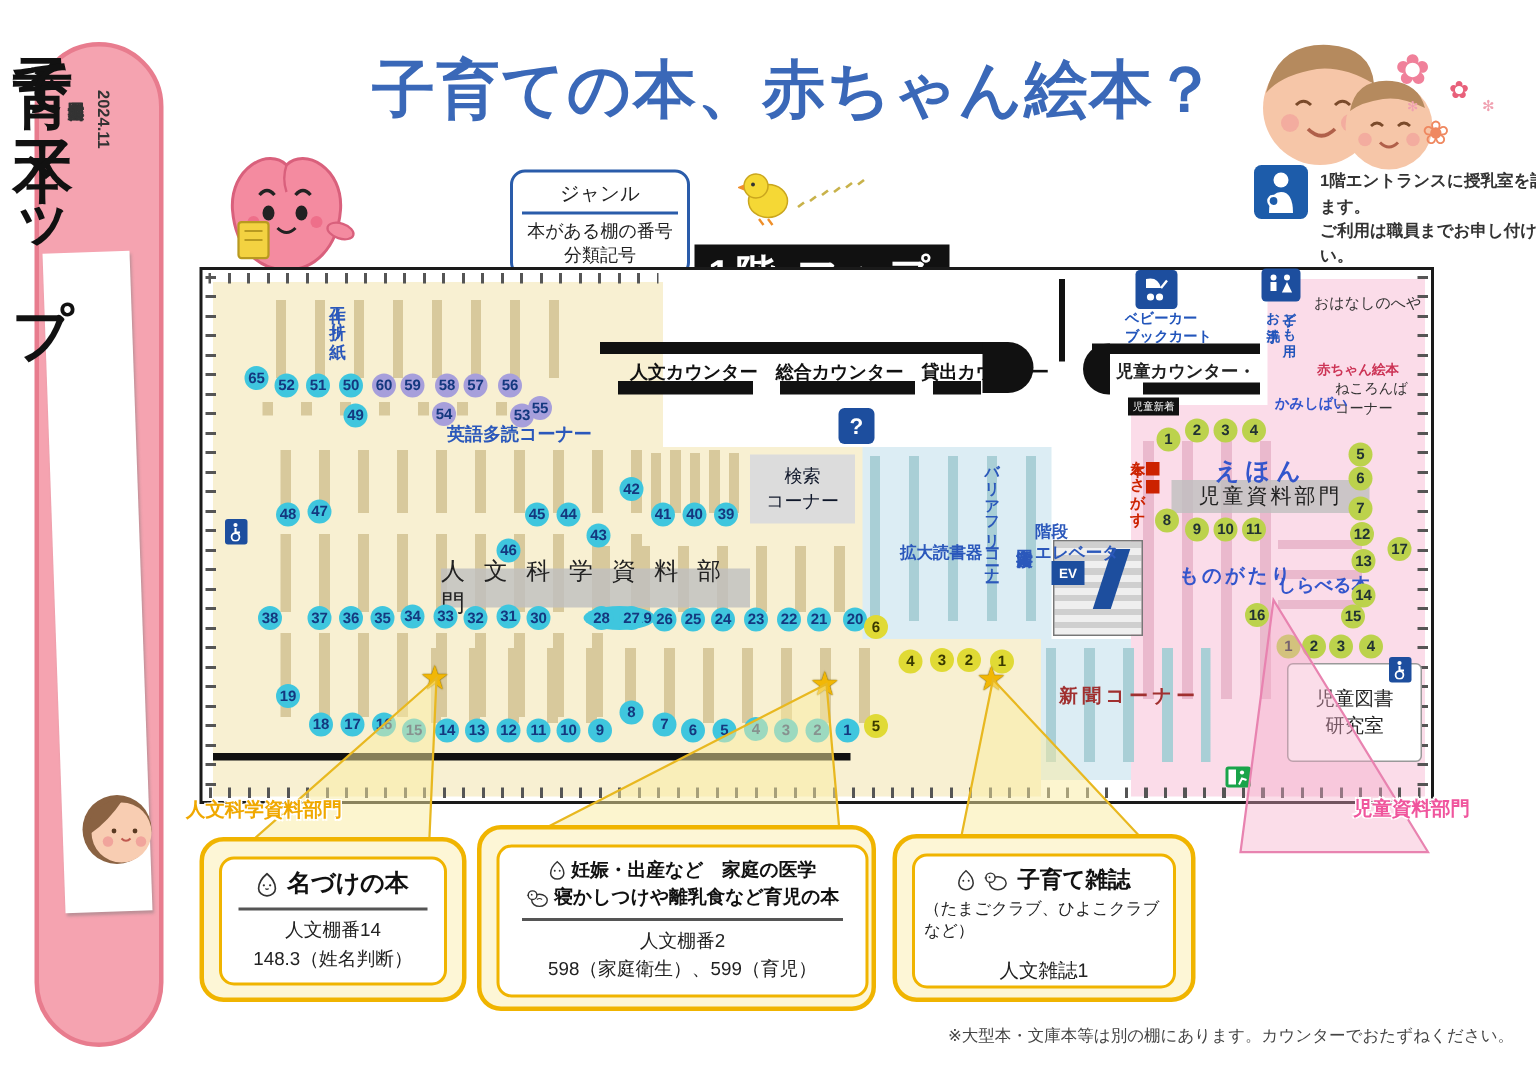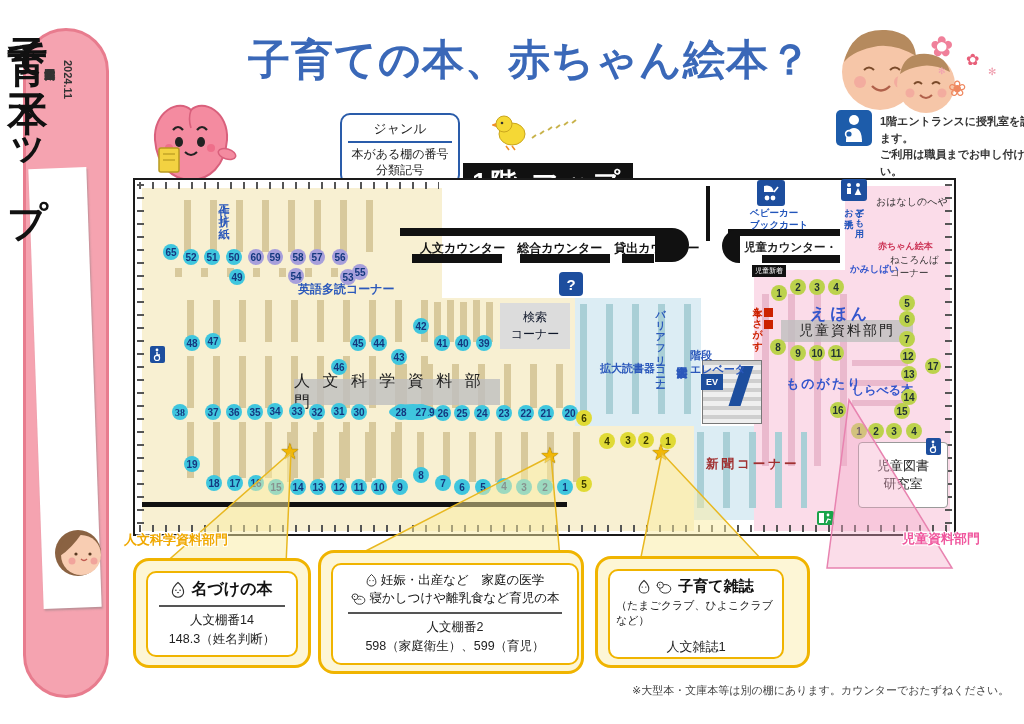--- a/index.html
+++ b/index.html
@@ -79,21 +79,21 @@
 
   
   .co-outer{border-radius:16px;z-index:60;}
   .co-yellow{background:#fdf6d6;border:3px solid #f0b400;}
   .co-pink{background:#fbdce8;border:3px solid #ef9ebd;}
   .co-inner{position:absolute;background:#fff;border-radius:10px;padding:6px 6px 4px 6px;
             display:flex;flex-direction:column;align-items:center;}
   .co-inner.yb{border:2px solid #f0b400;}
   .co-inner.pb{border:2px solid #ef9ebd;}
   .co-title{font-size:16px;font-weight:bold;color:#111;display:flex;align-items:center;gap:6px;}
-  .co-h2{font-size:12.5px;font-weight:normal;color:#111;display:flex;align-items:center;gap:4px;line-height:1.45;}
+  .co-h2{font-size:12.5px;font-weight:bold;color:#111;display:flex;align-items:center;gap:4px;line-height:1.45;}
   .co-sub{font-size:11px;color:#222;margin-top:2px;}
   .co-div{width:92%;height:1.5px;background:#555;margin:5px 0 4px 0;}
   .co-body{font-size:12.5px;color:#222;text-align:center;line-height:1.55;}
 
   .footer{font-size:11px;color:#444;}
   .gold-label{color:#f0a800;font-weight:bold;font-size:13px;
               text-shadow:1px 1px 0 #fff,-1px 1px 0 #fff,1px -1px 0 #fff,-1px -1px 0 #fff;}
   .pink-label{color:#f0559d;font-weight:bold;font-size:13px;
               text-shadow:1px 1px 0 #fff,-1px 1px 0 #fff,1px -1px 0 #fff,-1px -1px 0 #fff;}
   .flower{position:absolute;z-index:5;}
@@ -343,21 +343,21 @@
       <div class="badge c" style="left: 184px; top: 335px;">48</div>
       <div class="badge c" style="left: 205px; top: 333px;">47</div>
       <div class="badge c" style="left: 331px; top: 318px; margin-top: 41px;">46</div>
       <div class="badge c" style="left: 350px; top: 335px;">45</div>
       <div class="badge c" style="left: 371px; top: 335px;">44</div>
       <div class="badge c" style="left: 391px; top: 349px;">43</div>
       <div class="badge c" style="left: 413px; top: 318px;">42</div>
       <div class="badge c" style="left: 434px; top: 335px;">41</div>
       <div class="badge c" style="left: 455px; top: 335px;">40</div>
       <div class="badge c" style="left: 476px; top: 335px;">39</div>
-      <div class="badge c" style="left: 172px; top: 404px; font-family: Liberation Serif, serif;">38</div>
+      <div class="badge c" style="left: 172px; top: 404px;">38</div>
       <div class="badge c" style="left: 205px; top: 404px;">37</div>
       <div class="badge c" style="left: 226px; top: 404px;">36</div>
       <div class="badge c" style="left: 247px; top: 404px;">35</div>
       <div class="badge c" style="left: 267px; top: 403px;">34</div>
       <div class="badge c" style="left: 289px; top: 403px;">33</div>
       <div class="badge c" style="left: 309px; top: 404px;">32</div>
       <div class="badge c" style="left: 331px; top: 403px;">31</div>
       <div class="badge c" style="left: 351px; top: 404px;">30</div>
       <div class="badge c" style="left: 389px; top: 404px; padding-left: 32px;">29</div>
       <div class="badge c" style="left: 393px; top: 404px;">28</div>
@@ -472,21 +472,21 @@
             </svg>
         </span>
         <span>寝かしつけや離乳食など育児の本</span>
       </div>
       <div class="co-div"></div>
       <div class="co-body pre">人文棚番2
 598（家庭衛生）、599（育児）</div>
     </div>
   </div>
 
-  <div class="abs co-outer co-yellow" style="left:595px;top:556px;width:196px;height:106px;padding-left:13px;">
+  <div class="abs co-outer co-yellow" style="left:595px;top:556px;width:196px;height:106px;">
     <div class="co-inner yb" style="left:10px;top:10px;width:160px;height:76px;">
       <div class="co-title" style="font-size:15px;">
         <span>
           <svg width="12" height="15" viewBox="0 0 20 24">
               <path d="M10 2 C4 7 2 12 2 16 a8 7 0 0 0 16 0 C18 12 16 7 10 2 Z" fill="#fff" stroke="#333" stroke-width="1.7"></path>
               <circle cx="7" cy="13" r="1.1" fill="#333"></circle>
               <circle cx="13" cy="13" r="1.1" fill="#333"></circle>
             </svg>
         </span>
         <span>

